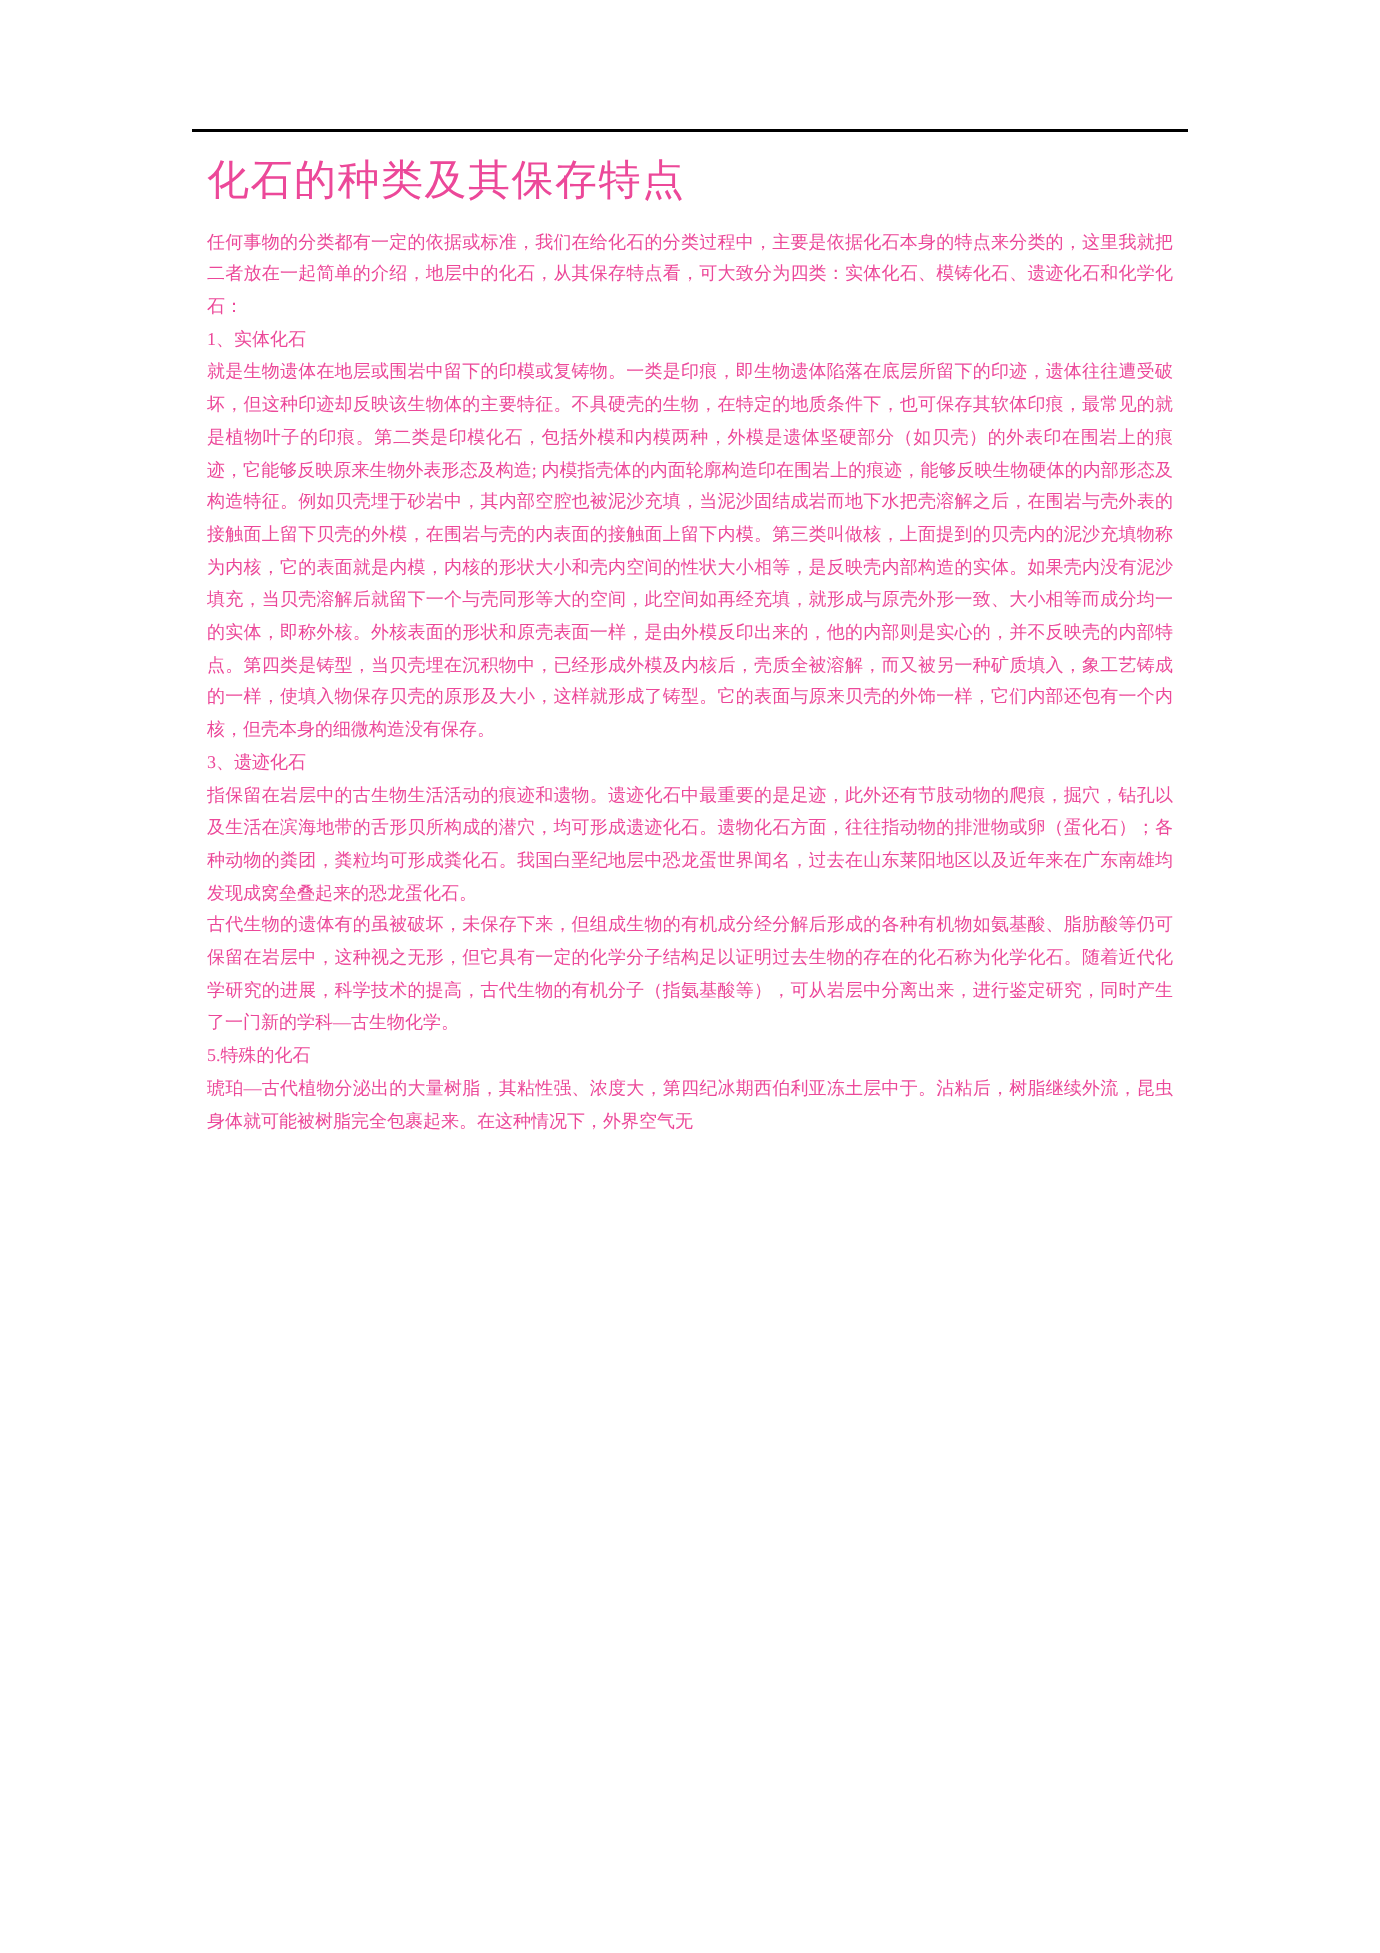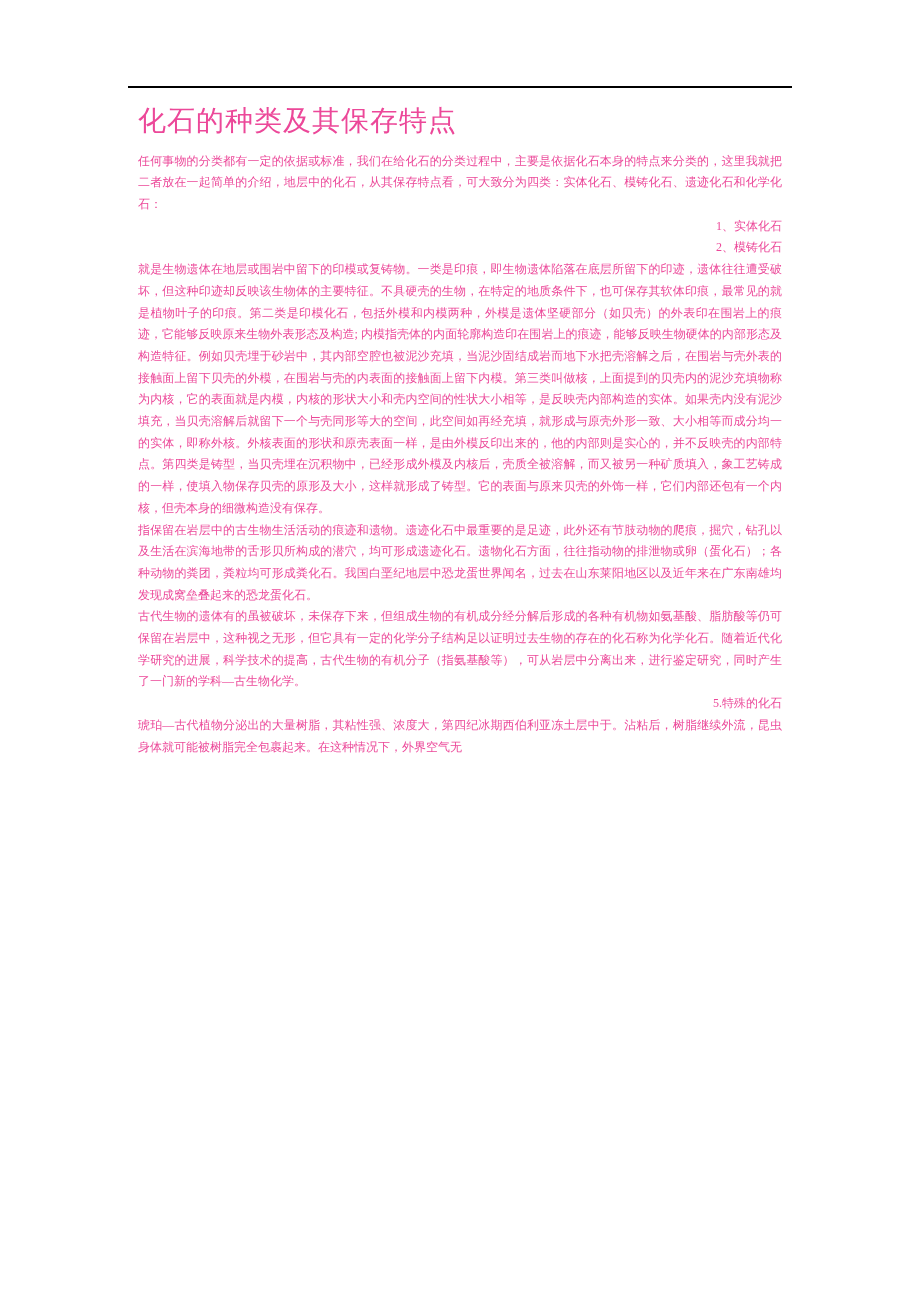--- a/index.html
+++ b/index.html
@@ -33,42 +33,42 @@
   }
   .para, .heading {
     font-size: 12px;
     line-height: 21.7px;
     margin: 0;
     text-align: justify;
     word-break: break-all;
     font-weight: normal;
   }
   .heading {
-    text-align: right;
+    text-align: left;
   }
 </style>
 </head>
 <body>
 
 <div class="page">
 
   <hr class="top-rule">
 
   <h1 class="doc-title">化石的种类及其保存特点</h1>
 
   <p class="para">任何事物的分类都有一定的依据或标准，我们在给化石的分类过程中，主要是依据化石本身的特点来分类的，这里我就把二者放在一起简单的介绍，地层中的化石，从其保存特点看，可大致分为四类：实体化石、模铸化石、遗迹化石和化学化石：</p>
 
   <p class="heading">1、实体化石</p>
 
 
-  <p class="heading">2、模铸化石</p>
 
   <p class="para">就是生物遗体在地层或围岩中留下的印模或复铸物。一类是印痕，即生物遗体陷落在底层所留下的印迹，遗体往往遭受破坏，但这种印迹却反映该生物体的主要特征。不具硬壳的生物，在特定的地质条件下，也可保存其软体印痕，最常见的就是植物叶子的印痕。第二类是印模化石，包括外模和内模两种，外模是遗体坚硬部分（如贝壳）的外表印在围岩上的痕迹，它能够反映原来生物外表形态及构造; 内模指壳体的内面轮廓构造印在围岩上的痕迹，能够反映生物硬体的内部形态及构造特征。例如贝壳埋于砂岩中，其内部空腔也被泥沙充填，当泥沙固结成岩而地下水把壳溶解之后，在围岩与壳外表的接触面上留下贝壳的外模，在围岩与壳的内表面的接触面上留下内模。第三类叫做核，上面提到的贝壳内的泥沙充填物称为内核，它的表面就是内模，内核的形状大小和壳内空间的性状大小相等，是反映壳内部构造的实体。如果壳内没有泥沙填充，当贝壳溶解后就留下一个与壳同形等大的空间，此空间如再经充填，就形成与原壳外形一致、大小相等而成分均一的实体，即称外核。外核表面的形状和原壳表面一样，是由外模反印出来的，他的内部则是实心的，并不反映壳的内部特点。第四类是铸型，当贝壳埋在沉积物中，已经形成外模及内核后，壳质全被溶解，而又被另一种矿质填入，象工艺铸成的一样，使填入物保存贝壳的原形及大小，这样就形成了铸型。它的表面与原来贝壳的外饰一样，它们内部还包有一个内核，但壳本身的细微构造没有保存。</p>
 
 
+  <p class="heading">3、遗迹化石</p>
 
   <p class="para">指保留在岩层中的古生物生活活动的痕迹和遗物。遗迹化石中最重要的是足迹，此外还有节肢动物的爬痕，掘穴，钻孔以及生活在滨海地带的舌形贝所构成的潜穴，均可形成遗迹化石。遗物化石方面，往往指动物的排泄物或卵（蛋化石）；各种动物的粪团，粪粒均可形成粪化石。我国白垩纪地层中恐龙蛋世界闻名，过去在山东莱阳地区以及近年来在广东南雄均发现成窝垒叠起来的恐龙蛋化石。</p>
 
 
   <p class="para">古代生物的遗体有的虽被破坏，未保存下来，但组成生物的有机成分经分解后形成的各种有机物如氨基酸、脂肪酸等仍可保留在岩层中，这种视之无形，但它具有一定的化学分子结构足以证明过去生物的存在的化石称为化学化石。随着近代化学研究的进展，科学技术的提高，古代生物的有机分子（指氨基酸等），可从岩层中分离出来，进行鉴定研究，同时产生了一门新的学科—古生物化学。</p>
 
   <p class="heading">5.特殊的化石</p>
 
   <p class="para">琥珀—古代植物分泌出的大量树脂，其粘性强、浓度大，第四纪冰期西伯利亚冻土层中于。沾粘后，树脂继续外流，昆虫身体就可能被树脂完全包裹起来。在这种情况下，外界空气无</p>
 

